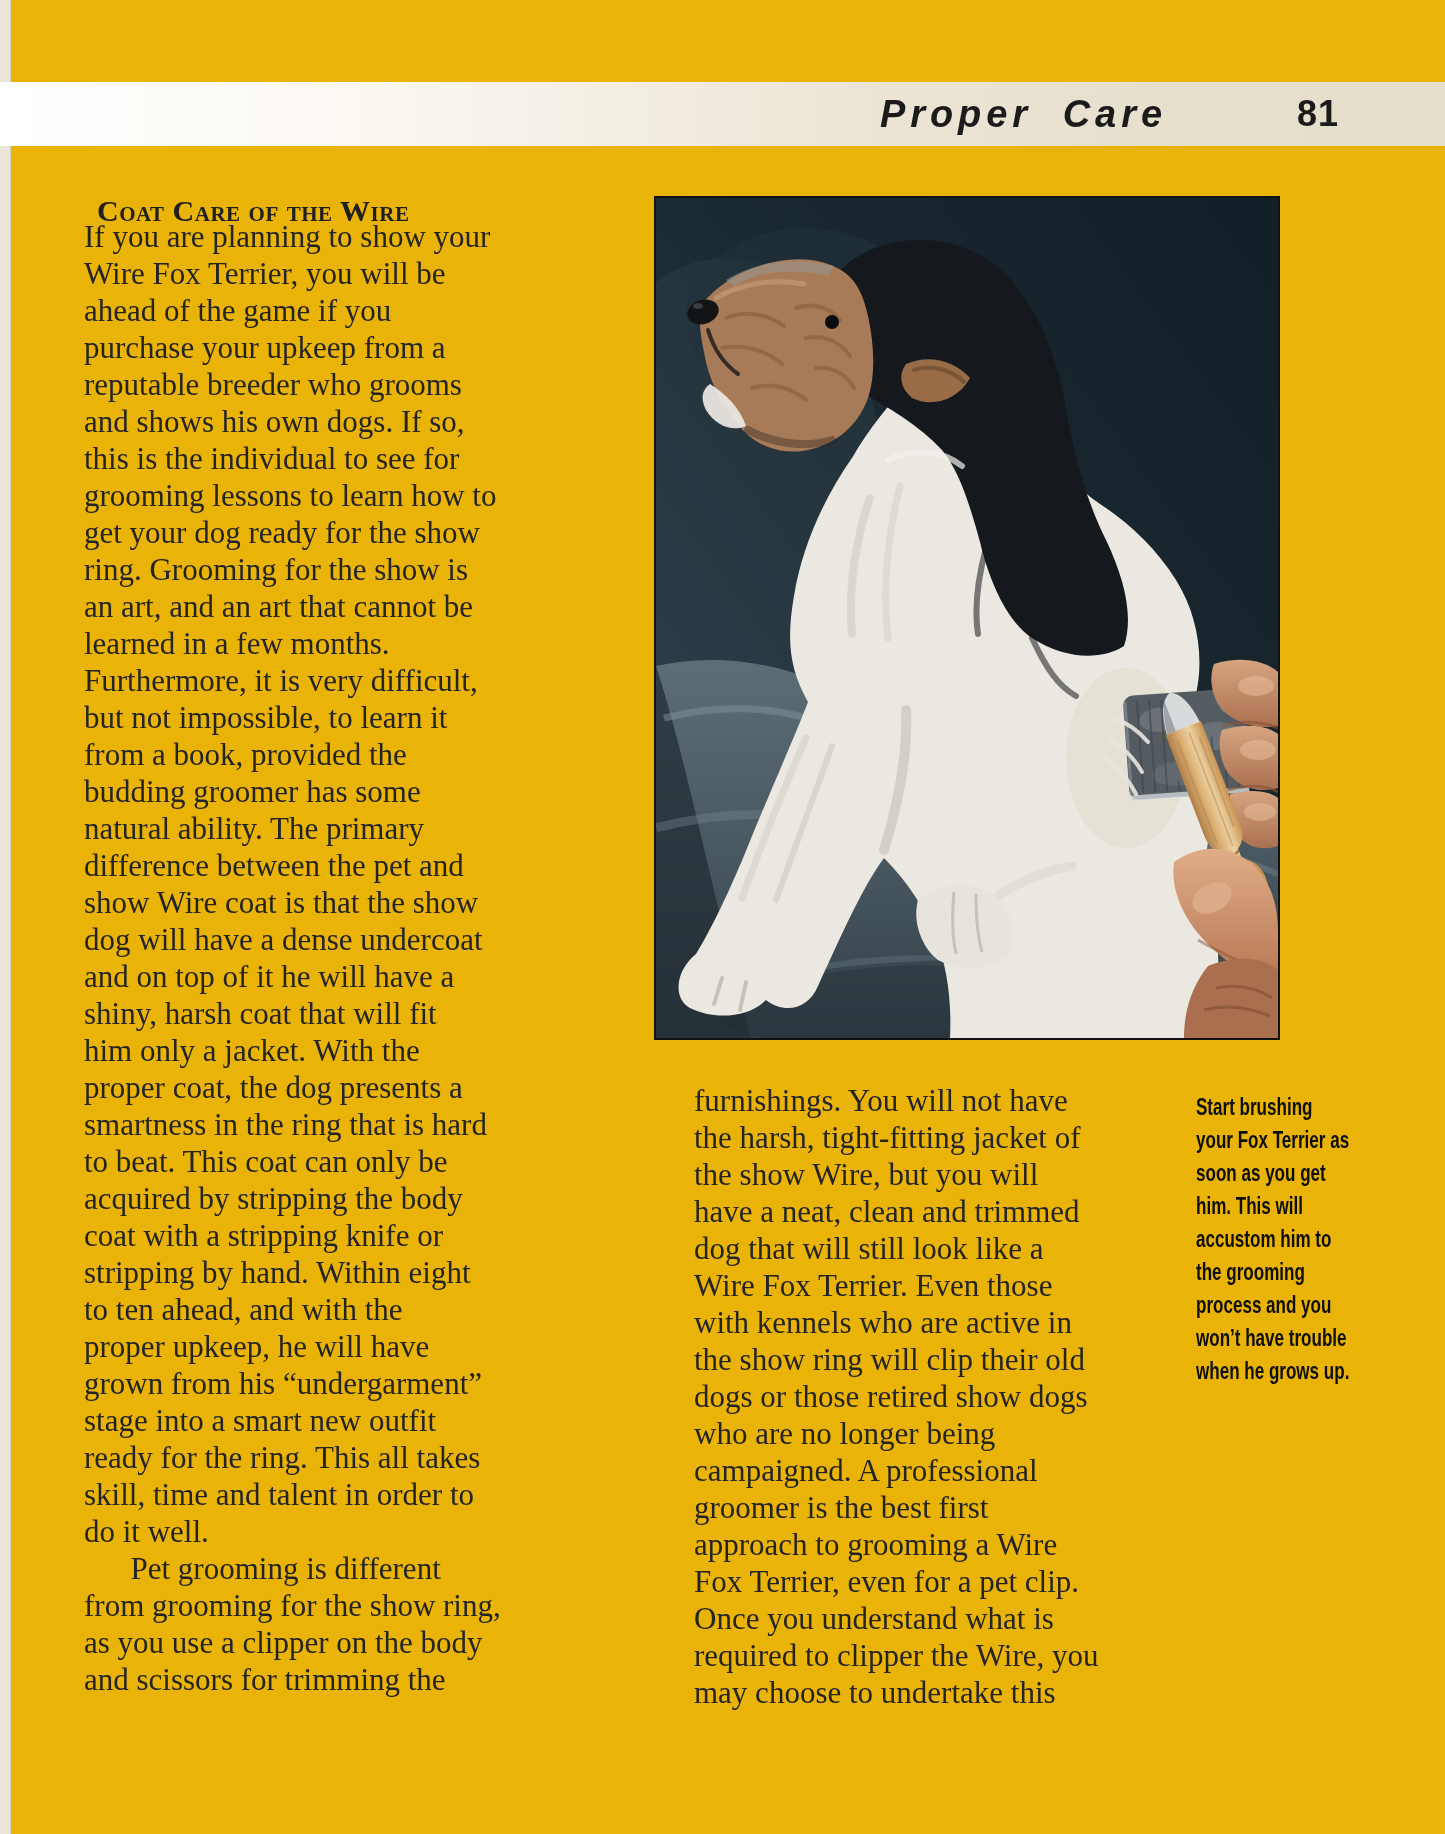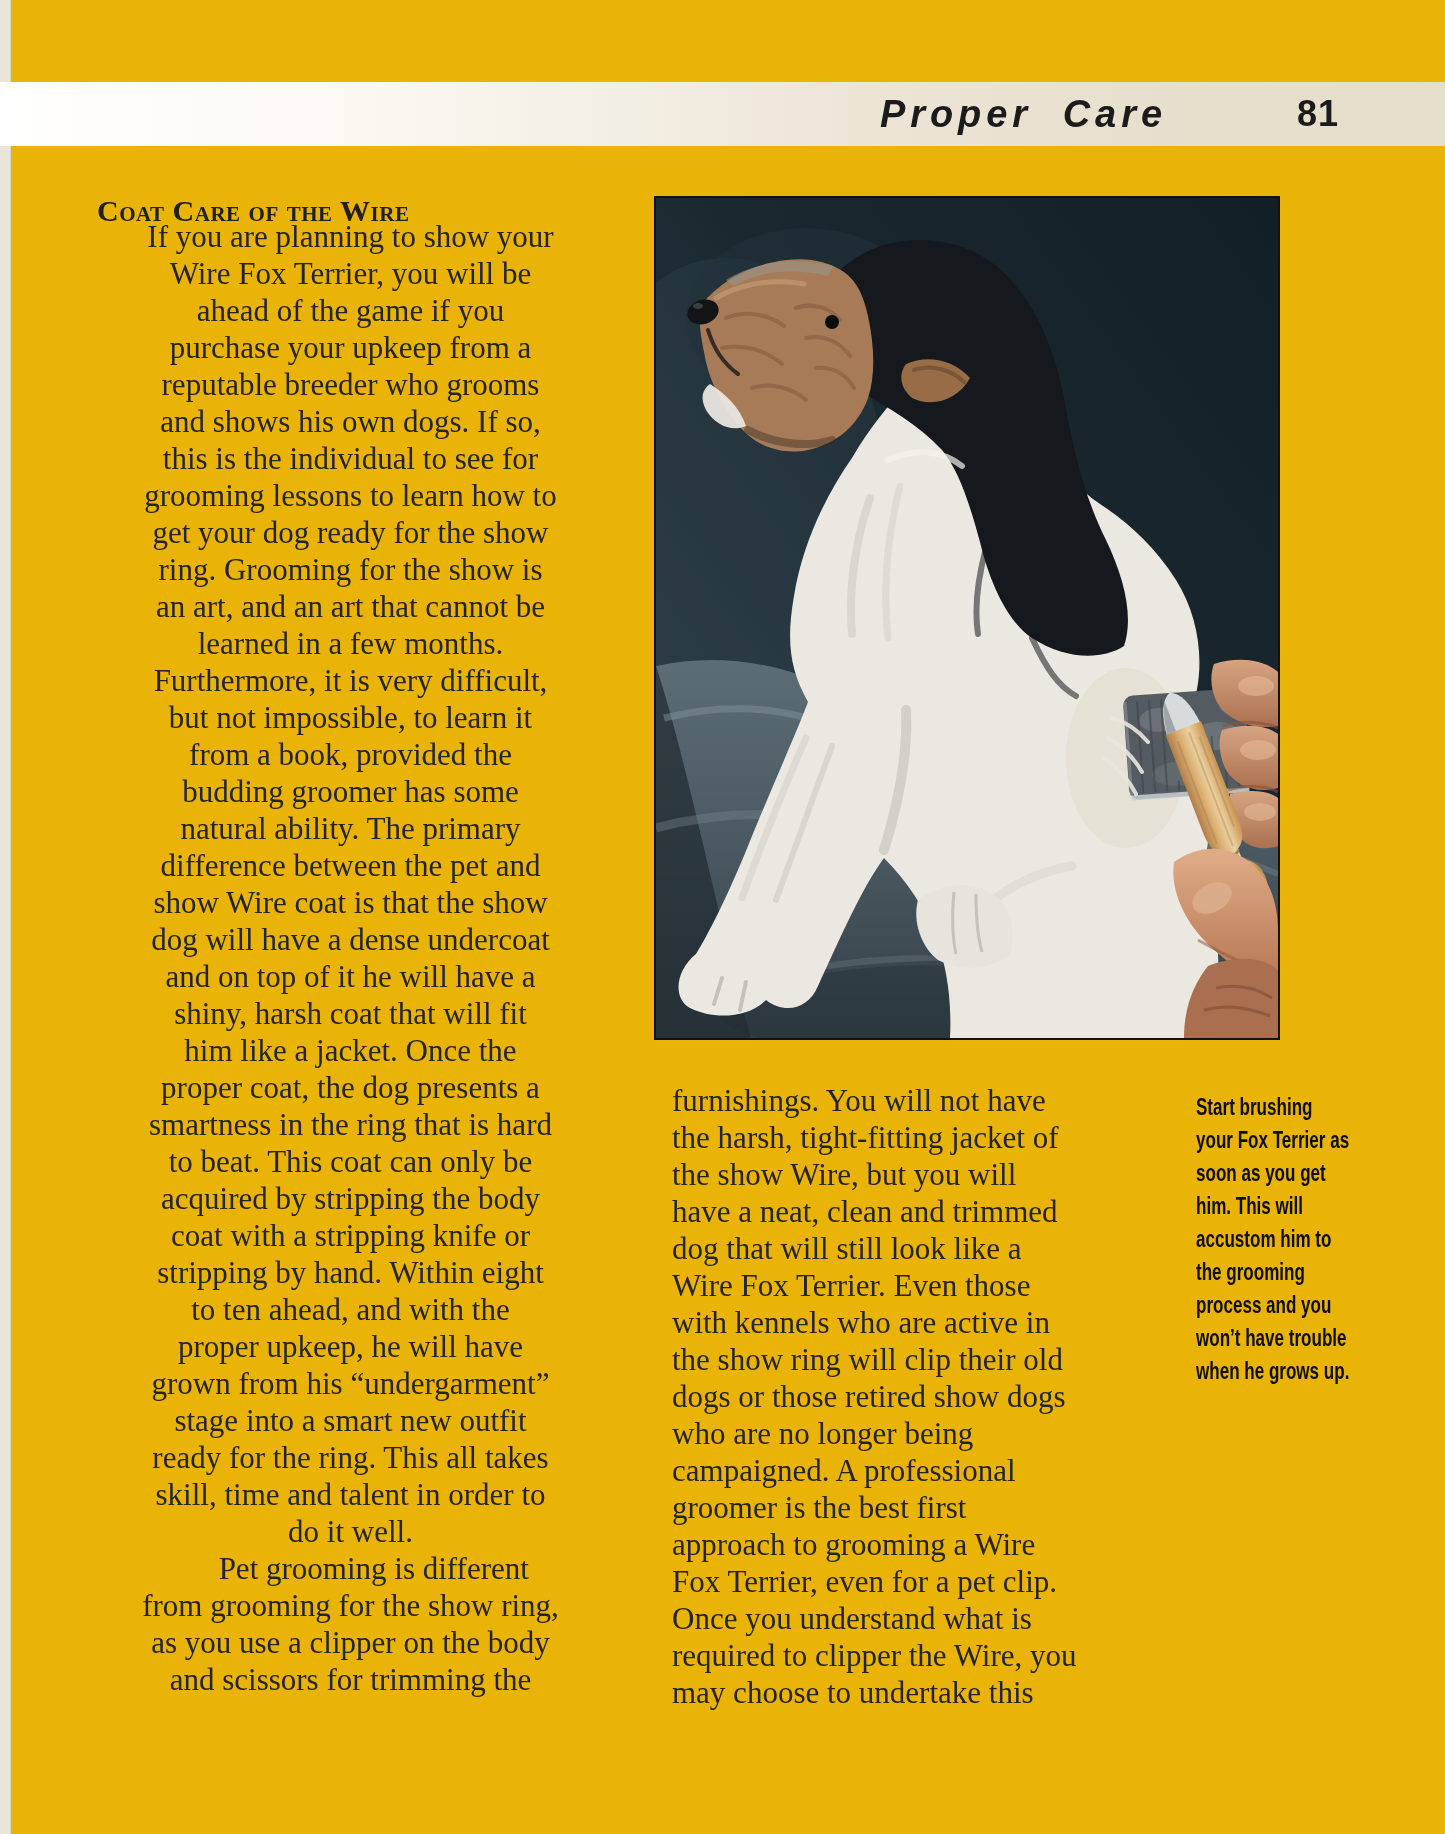--- a/index.html
+++ b/index.html
@@ -14,22 +14,22 @@
         font-size:38px;letter-spacing:.13em;word-spacing:.4em;color:#1b1b1b;white-space:pre;}
   #page-number{position:absolute;left:1297px;top:0;height:56px;line-height:64px;
         font-family:"Liberation Sans",sans-serif;font-weight:700;font-size:36px;
         letter-spacing:1px;color:#1b1b1b;}
   #article-heading{position:absolute;left:97px;top:194px;
         font-family:"Liberation Serif",serif;font-weight:700;font-variant:small-caps;
         font-size:30px;letter-spacing:.5px;color:#202020;white-space:pre;}
   .col{position:absolute;}
   .serif-line{font-family:"Liberation Serif",serif;font-size:31px;line-height:37px;
         color:#242424;white-space:pre;}
-  #col1{left:98px;top:218px;width:505px;text-align:center;}
-  #col2{left:672px;top:1082px;width:505px;}
+  #col1{left:84px;top:218px;width:505px;}
+  #col2{left:694px;top:1082px;width:505px;}
   #photo-frame{position:absolute;left:654px;top:196px;width:622px;height:840px;
         border:2px solid #111111;background:#1a2830;}
   #photo-frame svg{display:block;}
   #caption{left:1196px;top:1090px;width:210px;}
   .cap-line{font-family:"Liberation Sans",sans-serif;font-weight:700;font-size:24px;
         line-height:33px;color:#0e0e0e;white-space:pre;transform:scaleX(.71);
         transform-origin:0 50%;}
 </style>
 </head>
 <body>
@@ -61,21 +61,21 @@
       <div class="serif-line">Furthermore, it is very difficult,</div>
       <div class="serif-line">but not impossible, to learn it</div>
       <div class="serif-line">from a book, provided the</div>
       <div class="serif-line">budding groomer has some</div>
       <div class="serif-line">natural ability. The primary</div>
       <div class="serif-line">difference between the pet and</div>
       <div class="serif-line">show Wire coat is that the show</div>
       <div class="serif-line">dog will have a dense undercoat</div>
       <div class="serif-line">and on top of it he will have a</div>
       <div class="serif-line">shiny, harsh coat that will fit</div>
-      <div class="serif-line">him like a jacket. Once the</div>
+      <div class="serif-line">him only a jacket. With the</div>
       <div class="serif-line">proper coat, the dog presents a</div>
       <div class="serif-line">smartness in the ring that is hard</div>
       <div class="serif-line">to beat. This coat can only be</div>
       <div class="serif-line">acquired by stripping the body</div>
       <div class="serif-line">coat with a stripping knife or</div>
       <div class="serif-line">stripping by hand. Within eight</div>
       <div class="serif-line">to ten ahead, and with the</div>
       <div class="serif-line">proper upkeep, he will have</div>
       <div class="serif-line">grown from his “undergarment”</div>
       <div class="serif-line">stage into a smart new outfit</div>

